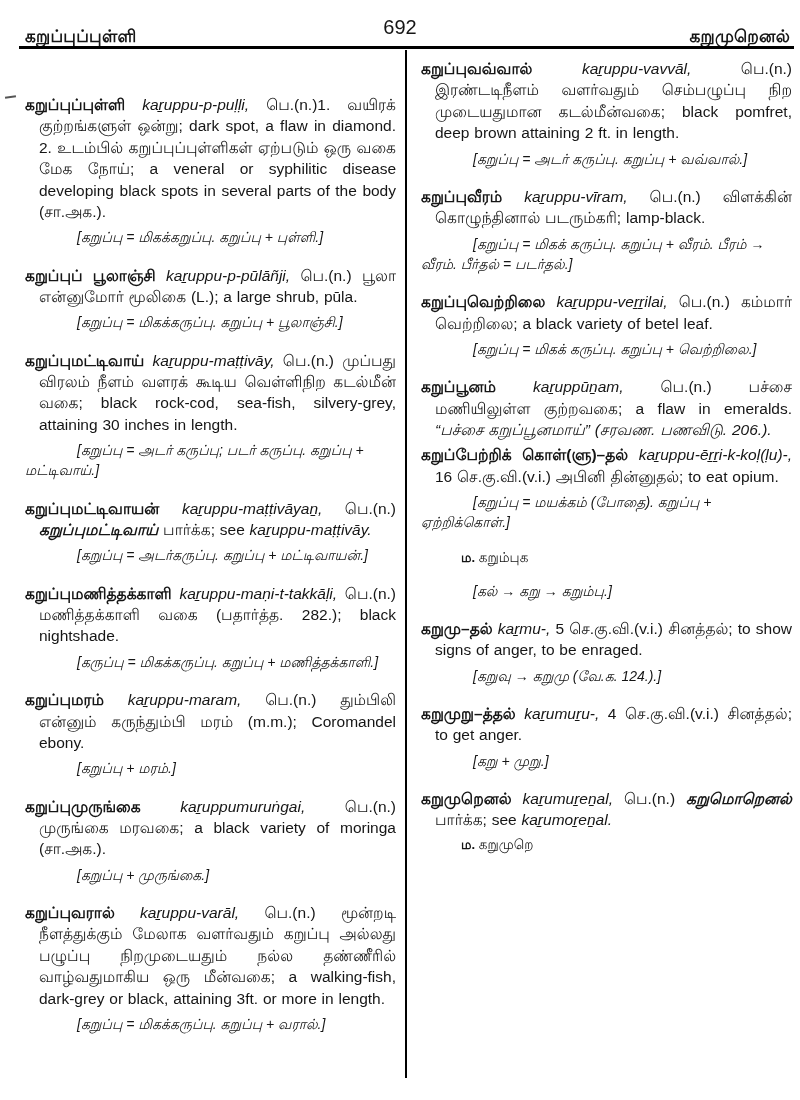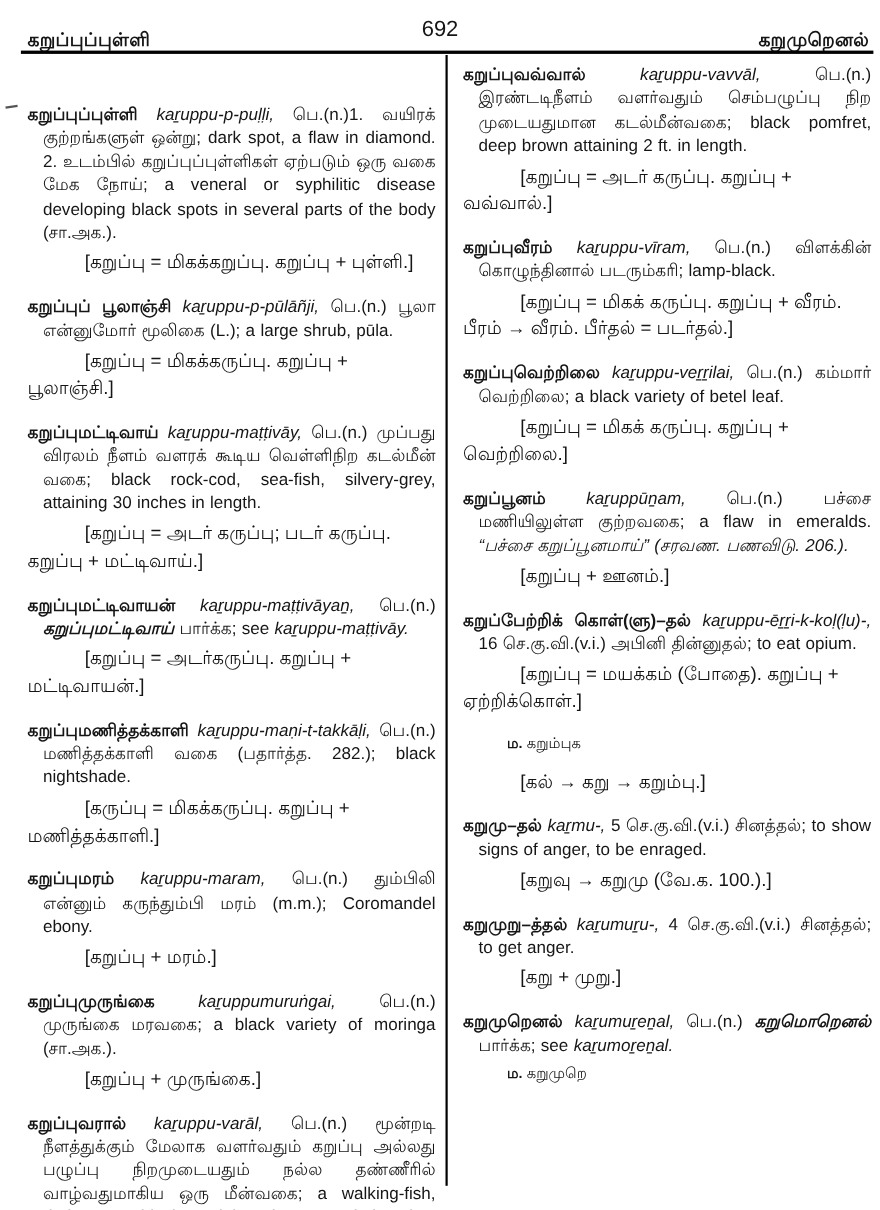--- a/index.html
+++ b/index.html
@@ -37,22 +37,23 @@
     padding-left: 14px;
     text-indent: -14px;
     word-spacing: .5px;
   }
   .head { font-weight: bold; }
   .it  { font-style: italic; }
   .bit { font-style: italic; font-weight: bold; }
 
   p.etym {
     margin: 5px 0 17px 0;
-    font-size: 17px;
+    font-size: 14px;
     line-height: 1.45;
+    font-style: italic;
     text-indent: 52px;
   }
   p.note {
     margin: 6px 0 14px 40px;
     font-size: 13.5px;
   }
   p.note b { font-size: 13px; }
 </style>
 </head>
 <body>
@@ -88,26 +89,25 @@
       <p class="etym">[கறுப்பு = மிகக்கருப்பு. கறுப்பு + வரால்.]</p>
     </div>
   <div class="col col-right" id="col-right">
       <p class="entry"><b class="head">கறுப்புவவ்வால்</b> <span class="it">kaṟuppu-vavvāl,</span><span> பெ.(n.) இரண்டடிநீளம் வளர்வதும் செம்பழுப்பு நிற முடையதுமான கடல்மீன்வகை; black pomfret, deep brown attaining 2 ft. in length.</span></p>
       <p class="etym">[கறுப்பு = அடர் கருப்பு. கறுப்பு + வவ்வால்.]</p>
       <p class="entry"><b class="head">கறுப்புவீரம்</b> <span class="it">kaṟuppu-vīram,</span><span> பெ.(n.) விளக்கின் கொழுந்தினால் படரும்கரி; lamp-black.</span></p>
       <p class="etym">[கறுப்பு = மிகக் கருப்பு. கறுப்பு + வீரம். பீரம் → வீரம். பீர்தல் = படர்தல்.]</p>
       <p class="entry"><b class="head">கறுப்புவெற்றிலை</b> <span class="it">kaṟuppu-veṟṟilai,</span><span> பெ.(n.) கம்மார் வெற்றிலை; a black variety of betel leaf.</span></p>
       <p class="etym">[கறுப்பு = மிகக் கருப்பு. கறுப்பு + வெற்றிலை.]</p>
       <p class="entry"><b class="head">கறுப்பூனம்</b> <span class="it">kaṟuppūṉam,</span><span> பெ.(n.) பச்சை மணியிலுள்ள குற்றவகை; a flaw in emeralds. </span><span class="it">“பச்சை கறுப்பூனமாய்” (சரவண. பணவிடு. 206.).</span></p>
-      <p class="etym">[கறுப்பு + ஊனம்.]</p>
       <p class="entry"><b class="head">கறுப்பேற்றிக் கொள்(ளு)–தல்</b> <span class="it">kaṟuppu-ēṟṟi-k-koḷ(ḷu)-,</span><span> 16 செ.கு.வி.(v.i.) அபினி தின்னுதல்; to eat opium.</span></p>
       <p class="etym">[கறுப்பு = மயக்கம் (போதை). கறுப்பு + ஏற்றிக்கொள்.]</p>
       <p class="note"><b>ம.</b><span> கறும்புக</span></p>
       <p class="etym">[கல் → கறு → கறும்பு.]</p>
       <p class="entry"><b class="head">கறுமு–தல்</b> <span class="it">kaṟmu-,</span><span> 5 செ.கு.வி.(v.i.) சினத்தல்; to show signs of anger, to be enraged.</span></p>
-      <p class="etym">[கறுவு → கறுமு (வே.க. 100.).]</p>
+      <p class="etym">[கறுவு → கறுமு (வே.க. 124.).]</p>
       <p class="entry"><b class="head">கறுமுறு–த்தல்</b> <span class="it">kaṟumuṟu-,</span><span> 4 செ.கு.வி.(v.i.) சினத்தல்; to get anger.</span></p>
       <p class="etym">[கறு + முறு.]</p>
       <p class="entry"><b class="head">கறுமுறெனல்</b> <span class="it">kaṟumuṟeṉal,</span><span> பெ.(n.) </span><span class="bit">கறுமொறெனல்</span><span> பார்க்க; see </span><span class="it">kaṟumoṟeṉal.</span></p>
       <p class="note"><b>ம.</b><span> கறுமுறெ</span></p>
     </div>
 
 </div>
 
 </body></html>

